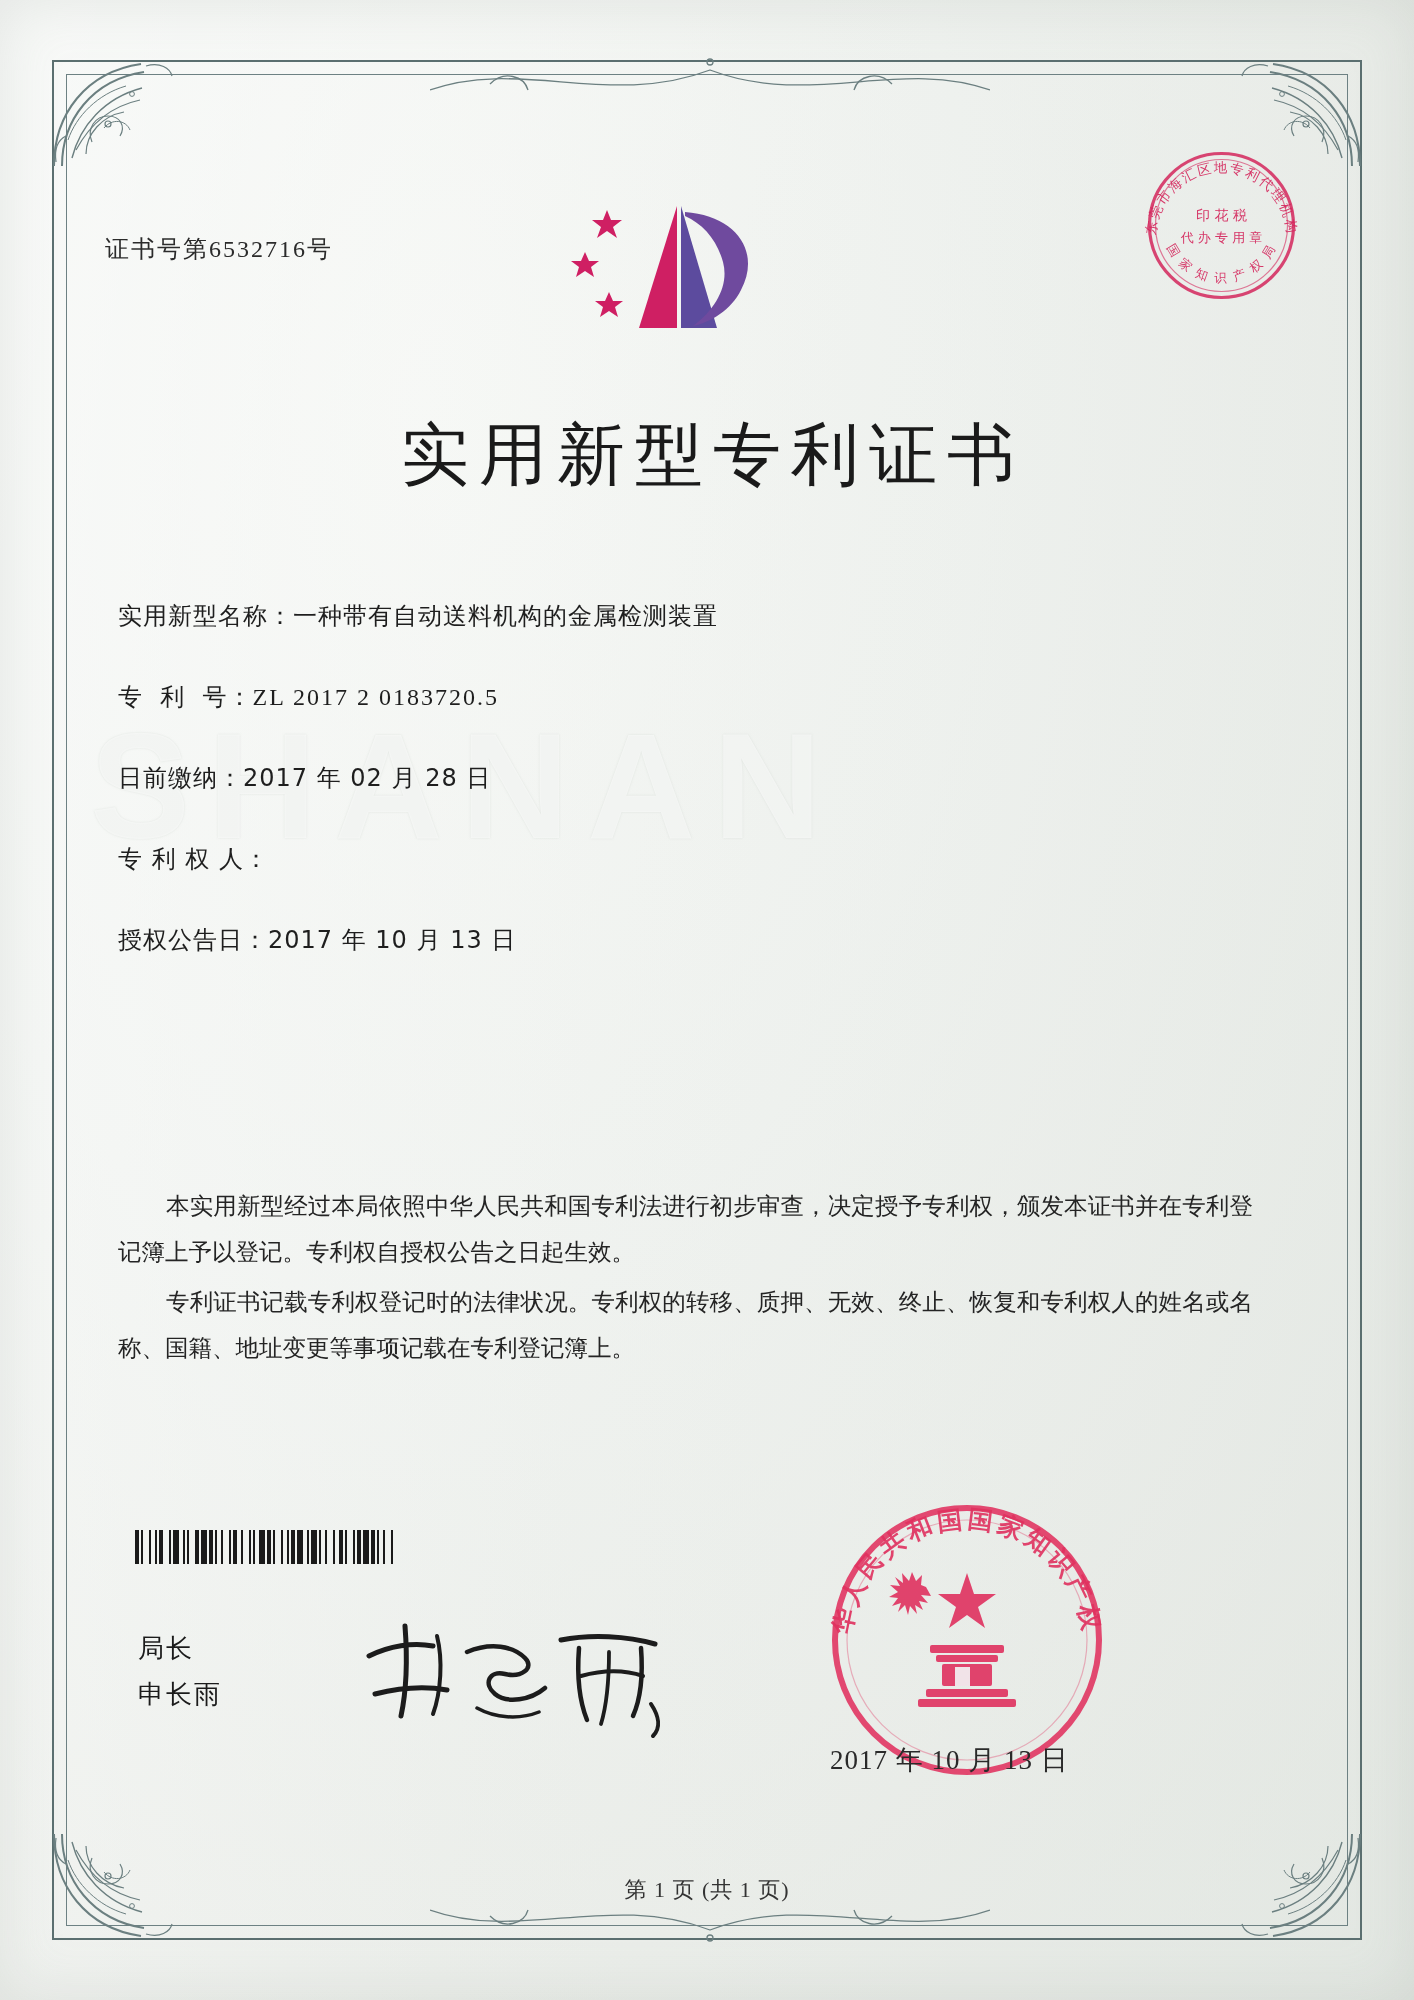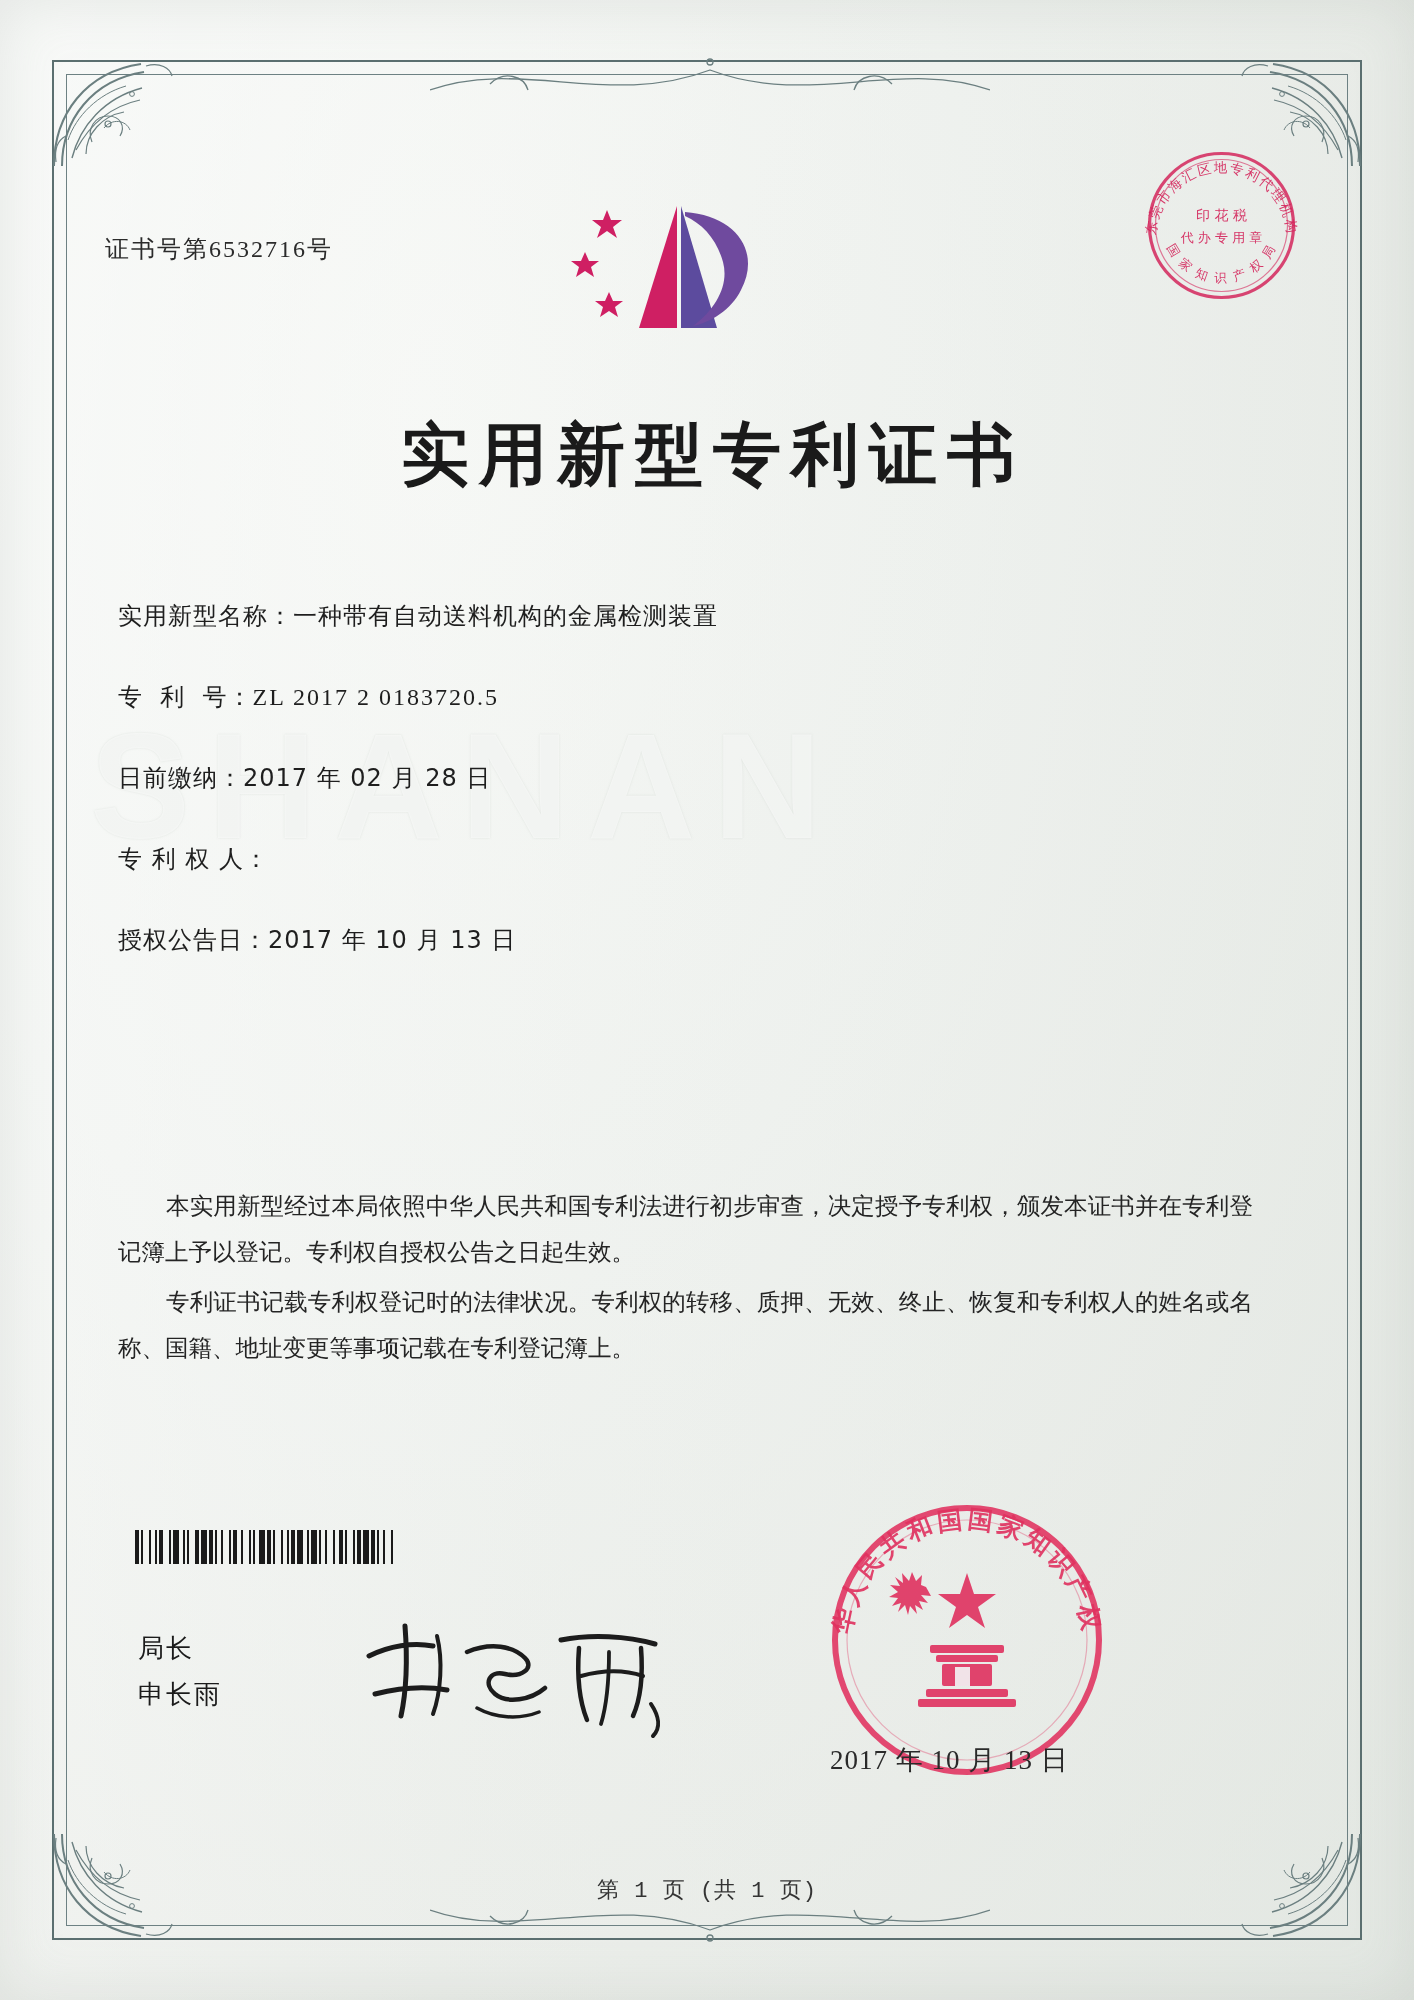--- a/index.html
+++ b/index.html
@@ -121,21 +121,21 @@
   .agency-seal svg { display:block; }
 
   
   .cert-title {
     position: absolute;
     left: 12px;
     right: 0;
     top: 410px;
     text-align: center;
     font-size: 68px;
-    font-weight: bold;
+    font-weight: normal;
     letter-spacing: 10px;
     color: #1a1a1a;
     font-family: "DejaVu Sans", sans-serif;
   }
 
   
   .fields {
     position: absolute;
     left: 118px;
     top: 600px;
@@ -236,21 +236,21 @@
     color: #2a2a2a;
     letter-spacing: 1px;
   }
 
   
   .page-footer {
     position: absolute;
     left: 0; right: 0;
     top: 1875px;
     text-align: center;
-    font-family: Liberation Mono, monospace;
+    font-family: Liberation Serif, serif;
     font-size: 22px;
     color: #333;
     letter-spacing: 1px;
   }
 </style>
 </head>
 <body>
 
 <div id="certificate">
 

